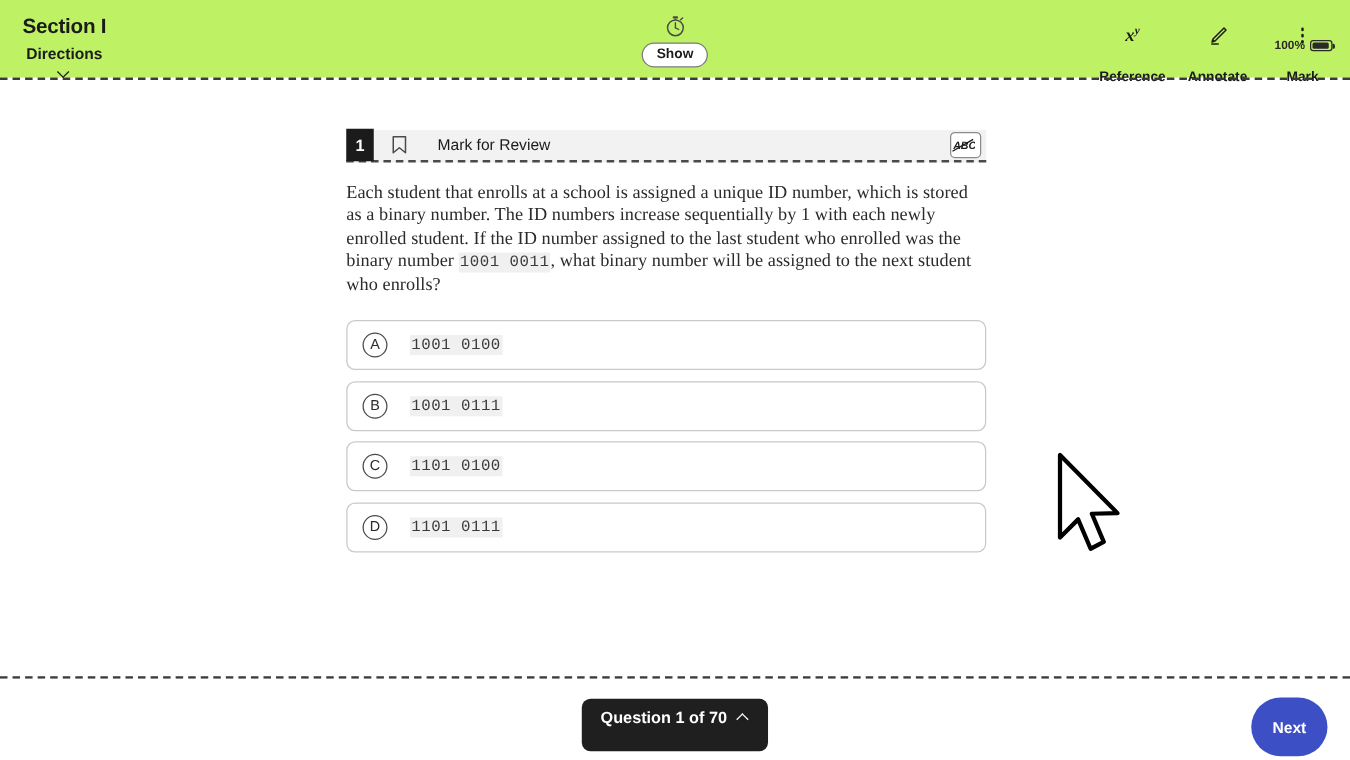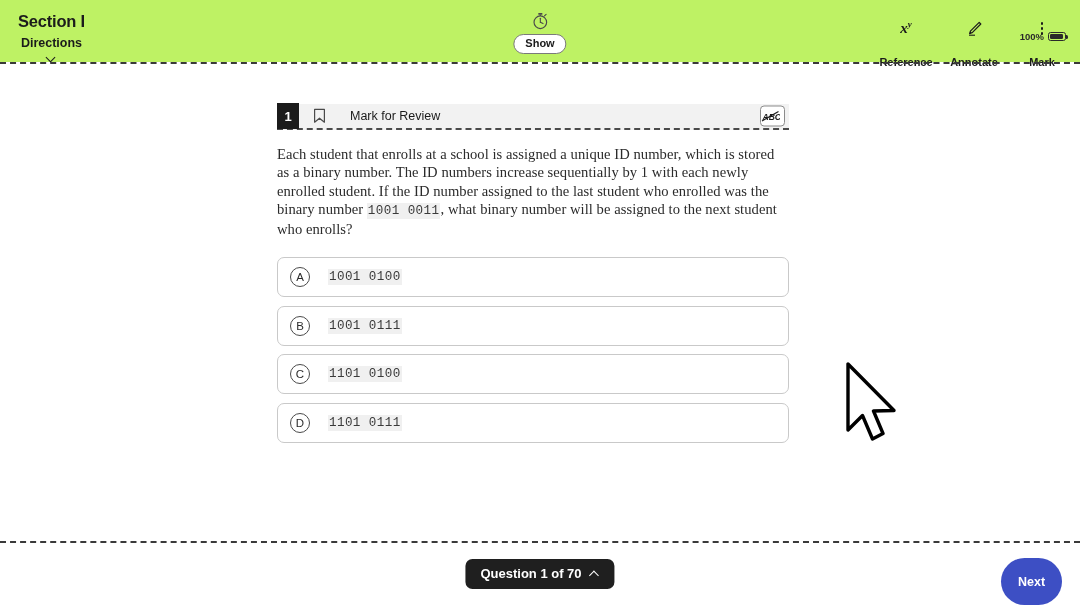--- a/index.html
+++ b/index.html
@@ -368,21 +368,21 @@
   }
 
   .qnav-pill {
     position: absolute;
     left: 50%;
     top: 16px;
     transform: translateX(-50%);
     background: #1f1f1f;
     color: #ffffff;
     border-radius: 7px;
-    padding: 7px 15px 8px;
+    padding: 7px 15px 20px;
     font-size: 13px;
     font-weight: 700;
     display: flex;
     align-items: center;
     gap: 9px;
     cursor: pointer;
     line-height: 15px;
     white-space: nowrap;
   }
 

